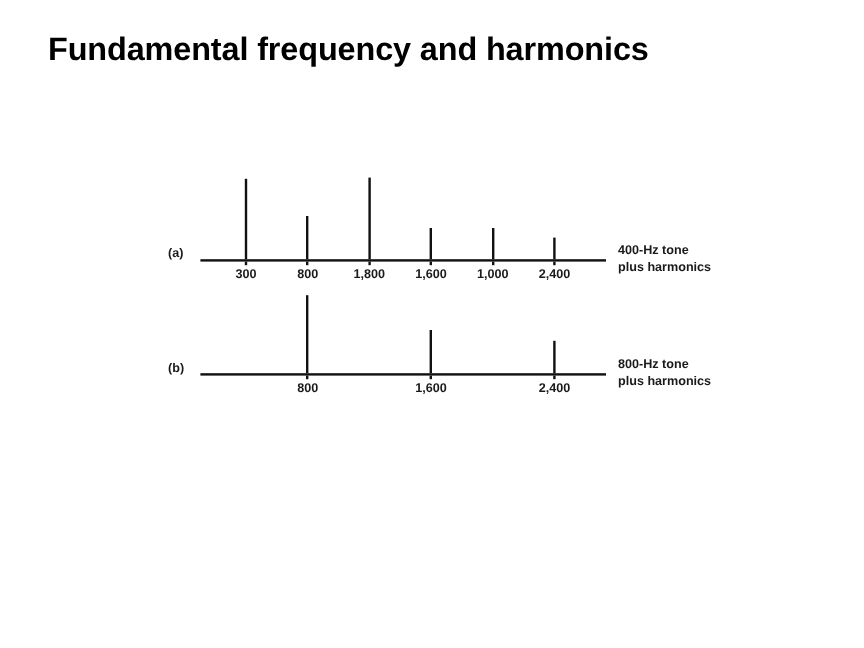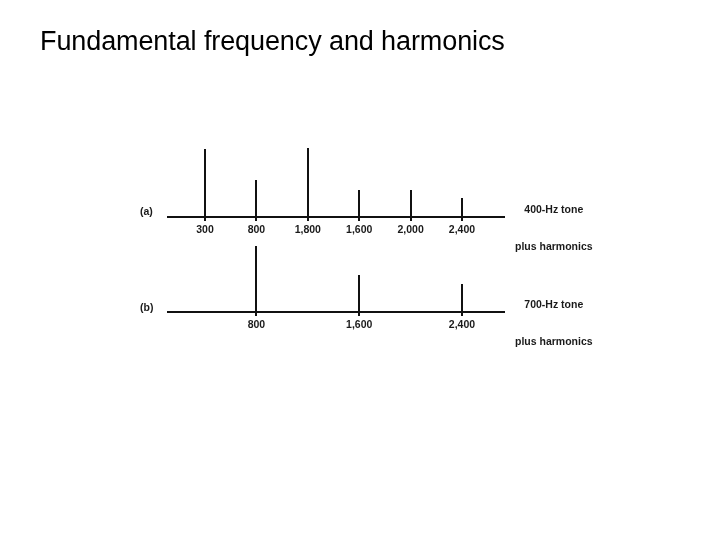--- a/index.html
+++ b/index.html
@@ -15,21 +15,21 @@
     font-family: "Liberation Sans", sans-serif;
     color: #000000;
   }
 
   
   #slide-title {
     position: absolute;
     left: 40px;
     top: 27px;
     font-size: 27px;
-    font-weight: 400;
+    font-weight: 700;
     line-height: 1.1;
     letter-spacing: -0.1px;
     color: #000000;
     white-space: nowrap;
   }
 
   
   #figure {
     position: absolute;
     left: 0;
@@ -86,23 +86,22 @@
   }
 
   
   .annotation {
     position: absolute;
     font-size: 10.5px;
     font-weight: 700;
     line-height: 1.35;
     color: #1a1a1a;
     white-space: nowrap;
-    text-align: center;
   }
-  .annotation .line2 { display: block; margin-top: 23px; }
+  .annotation .line2 { display: block; }
 </style>
 </head>
 <body>
 
 <div id="slide-title">Fundamental frequency and harmonics</div>
 
 <div id="figure">
 
   <div class="panel" id="panel-a">
 
@@ -123,21 +122,21 @@
         <div class="spike-stub" style="left: 409.6px; top: 218px; height: 3px;"></div>
         <div class="spike" style="left: 461px; top: 198px; height: 18px;"></div>
         <div class="spike-stub" style="left: 461px; top: 218px; height: 3px;"></div>
       </div>
 
     <div id="panel-a-ticks">
         <div class="tick-label" style="left: 205px; top: 223px;">300</div>
         <div class="tick-label" style="left: 256.4px; top: 223px;">800</div>
         <div class="tick-label" style="left: 307.8px; top: 223px;">1,800</div>
         <div class="tick-label" style="left: 359.2px; top: 223px;">1,600</div>
-        <div class="tick-label" style="left: 410.6px; top: 223px;">2,000</div>
+        <div class="tick-label" style="left: 410.6px; top: 223px;">1,000</div>
         <div class="tick-label" style="left: 462px; top: 223px;">2,400</div>
       </div>
 
     <div class="annotation" style="left:515px; top:202px;">
       <span>400-Hz tone</span>
       <span class="line2">plus harmonics</span>
     </div>
   </div>
 
   <div class="panel" id="panel-b">
@@ -155,18 +154,18 @@
         <div class="spike-stub" style="left: 461px; top: 313px; height: 3px;"></div>
       </div>
 
     <div id="panel-b-ticks">
         <div class="tick-label" style="left: 256.4px; top: 318px;">800</div>
         <div class="tick-label" style="left: 359.2px; top: 318px;">1,600</div>
         <div class="tick-label" style="left: 462px; top: 318px;">2,400</div>
       </div>
 
     <div class="annotation" style="left:515px; top:297px;">
-      <span>700-Hz tone</span>
+      <span>800-Hz tone</span>
       <span class="line2">plus harmonics</span>
     </div>
   </div>
 
 </div>
 
 </body></html>

